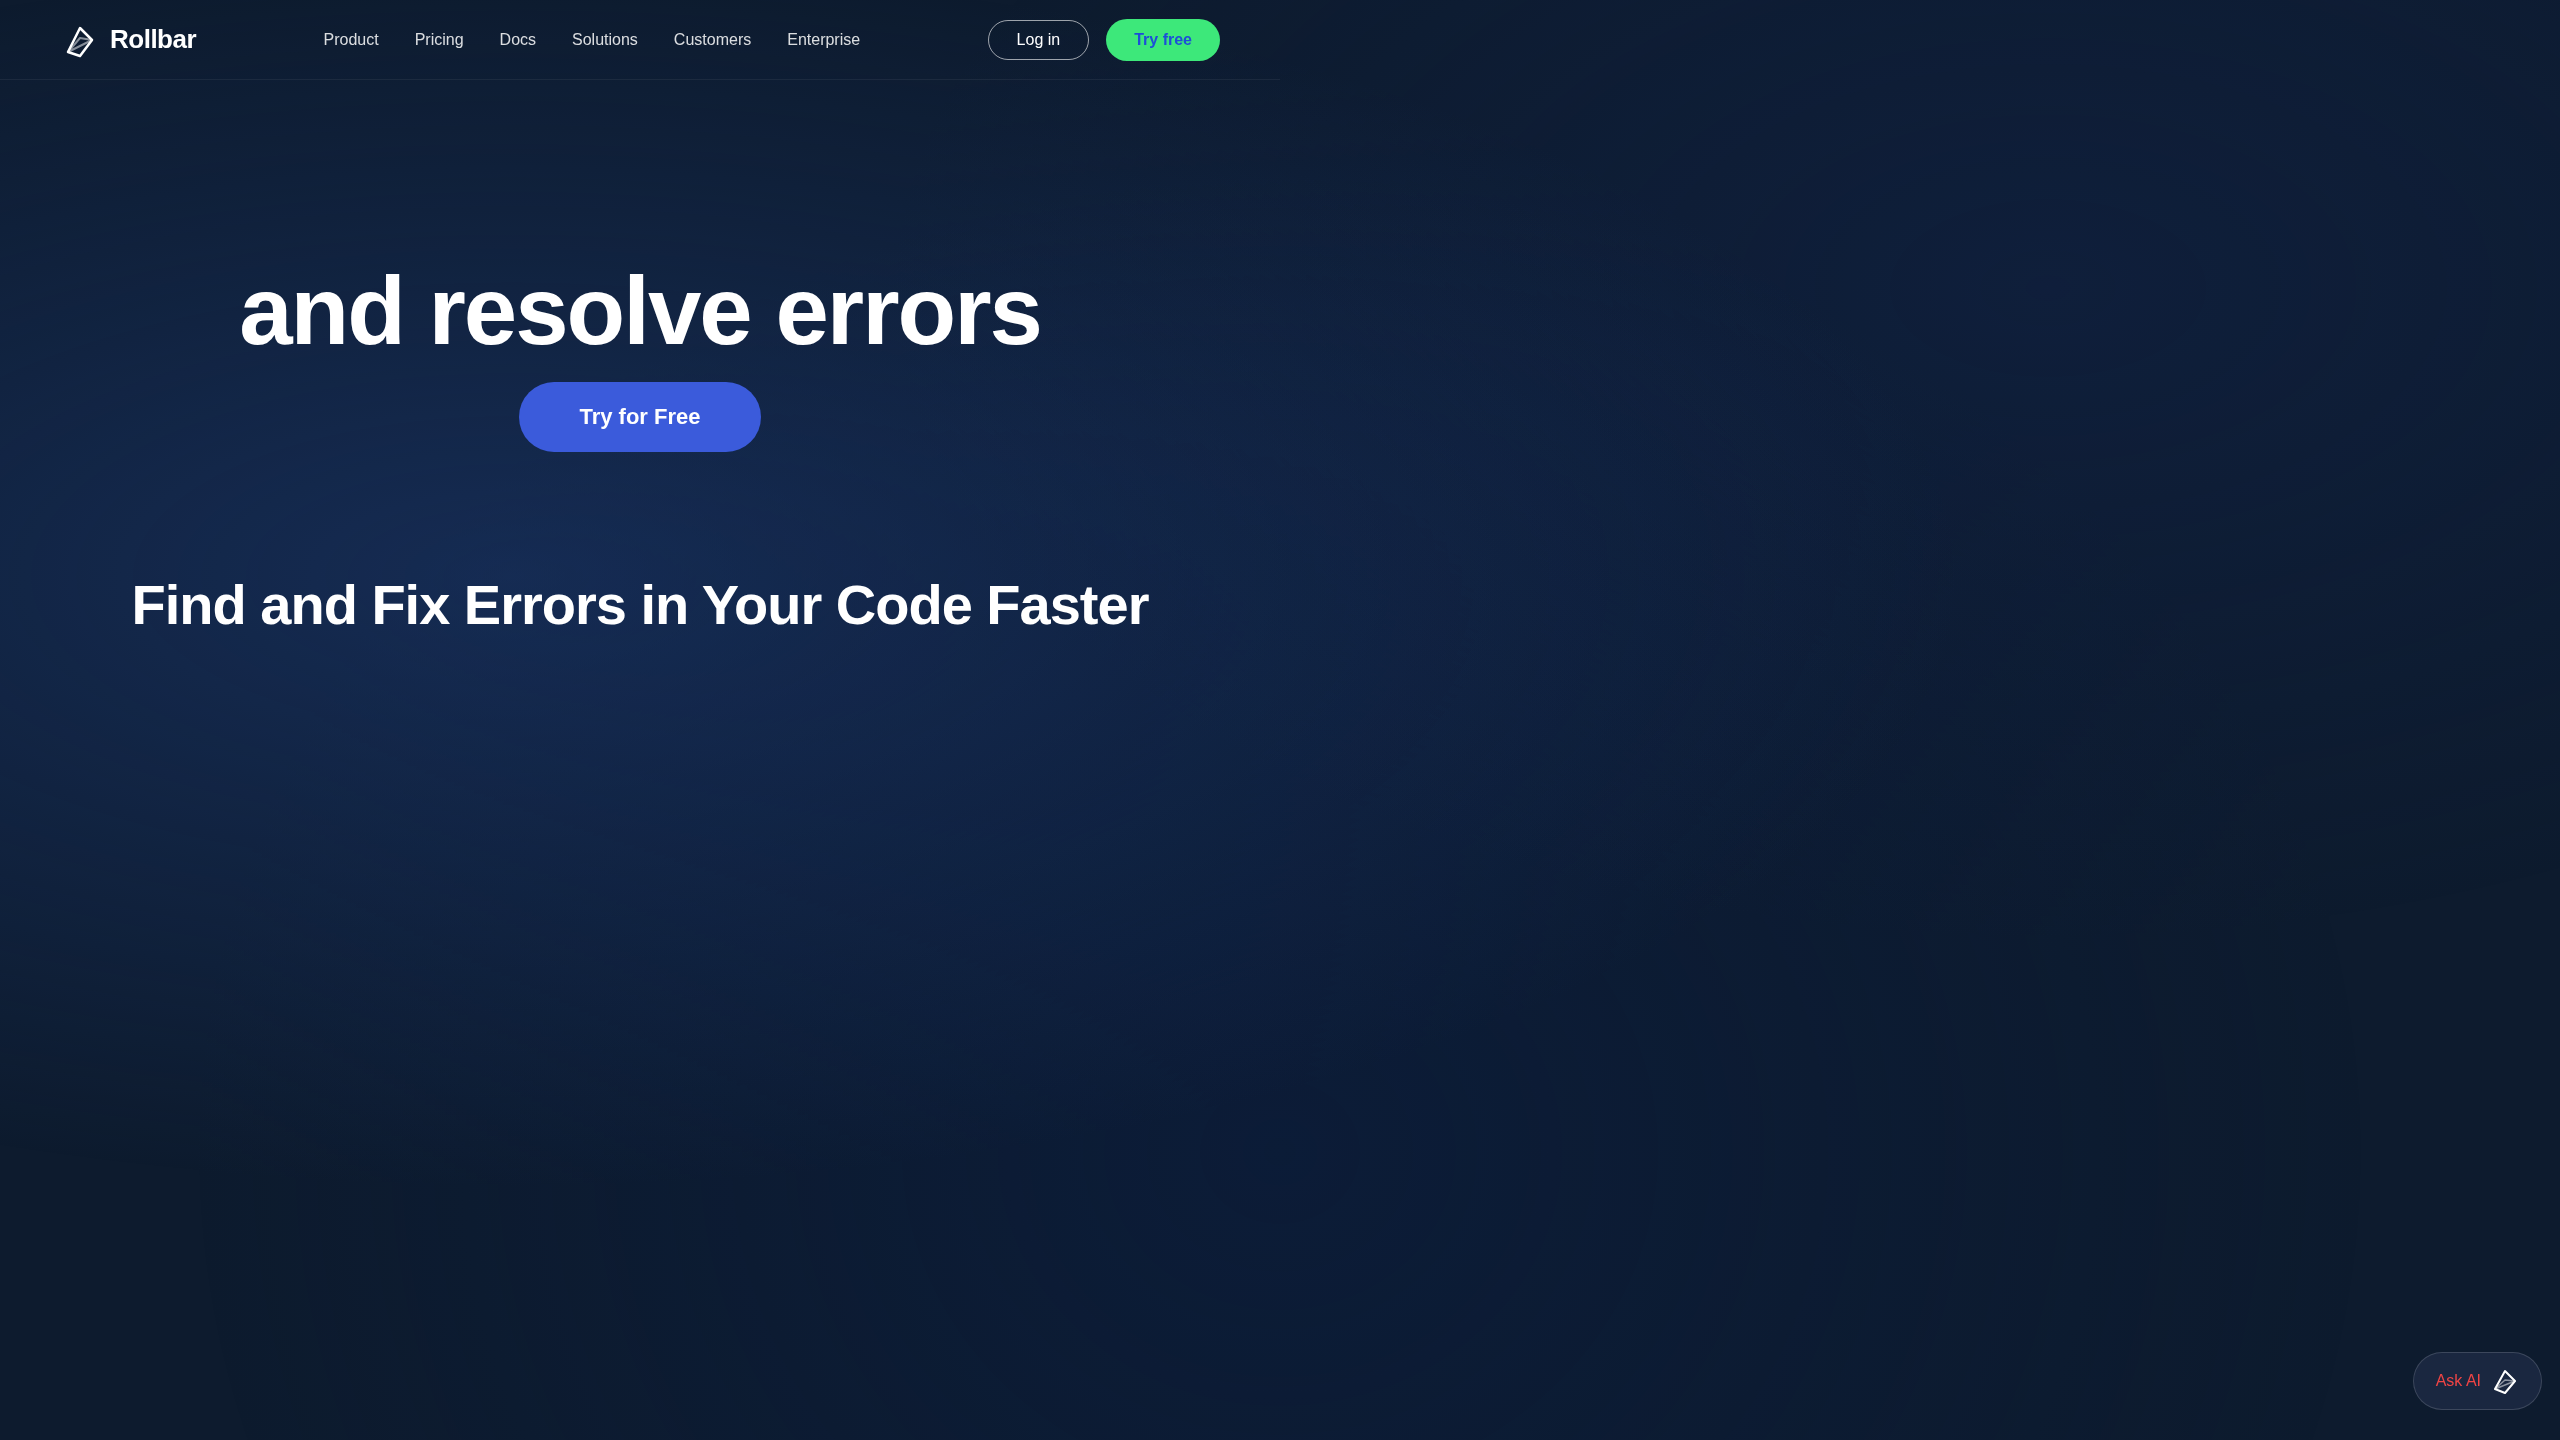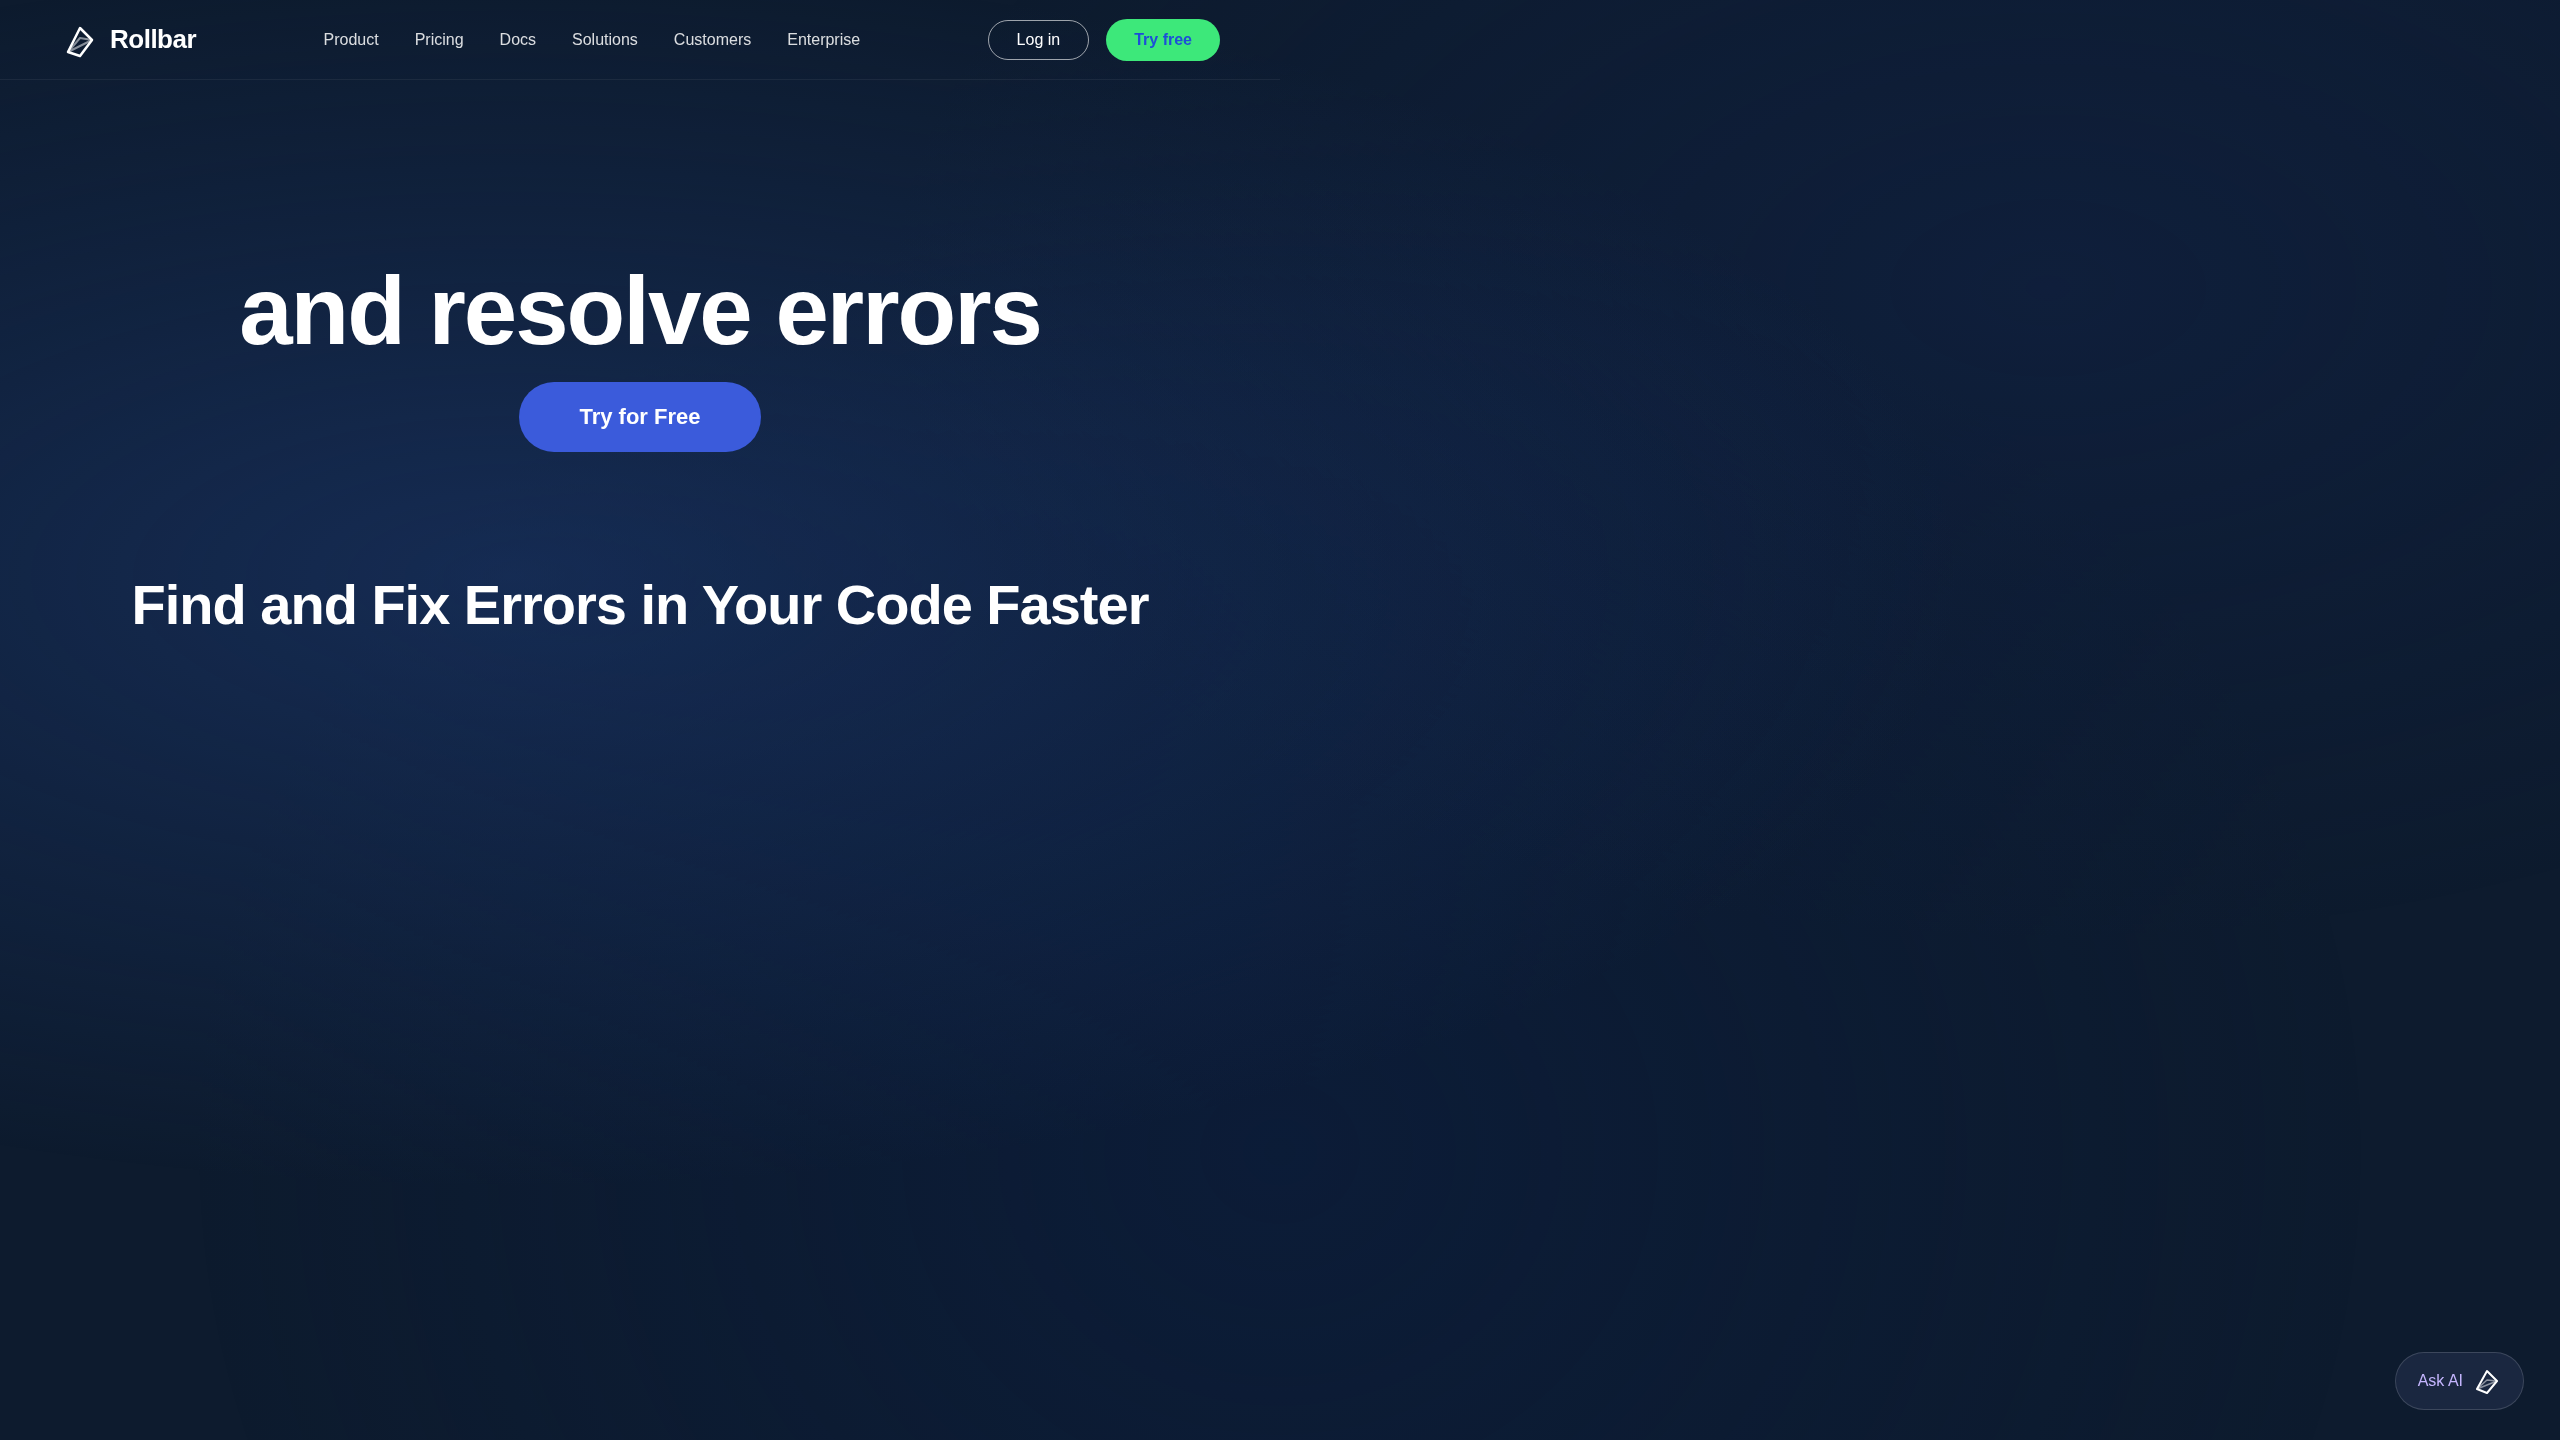--- a/index.html
+++ b/index.html
@@ -180,31 +180,31 @@
       color: #ffffff;
       font-size: 56px;
       font-weight: 800;
       letter-spacing: -1px;
     }
 
     
     .ask-ai-btn {
       position: fixed;
       bottom: 30px;
-      right: 36px;
+      right: 18px;
       z-index: 100;
       background: #1a2740;
       border: 1px solid rgba(255,255,255,0.15);
       border-radius: 50px;
       padding: 14px 22px;
       display: flex;
       align-items: center;
       gap: 10px;
       cursor: pointer;
-      color: #c4b5fd;
+      color: #ef4444;
       font-size: 16px;
       font-weight: 500;
       transition: background 0.2s;
     }
 
     .ask-ai-icon-box {
       width: 28px;
       height: 28px;
     }
   </style>

